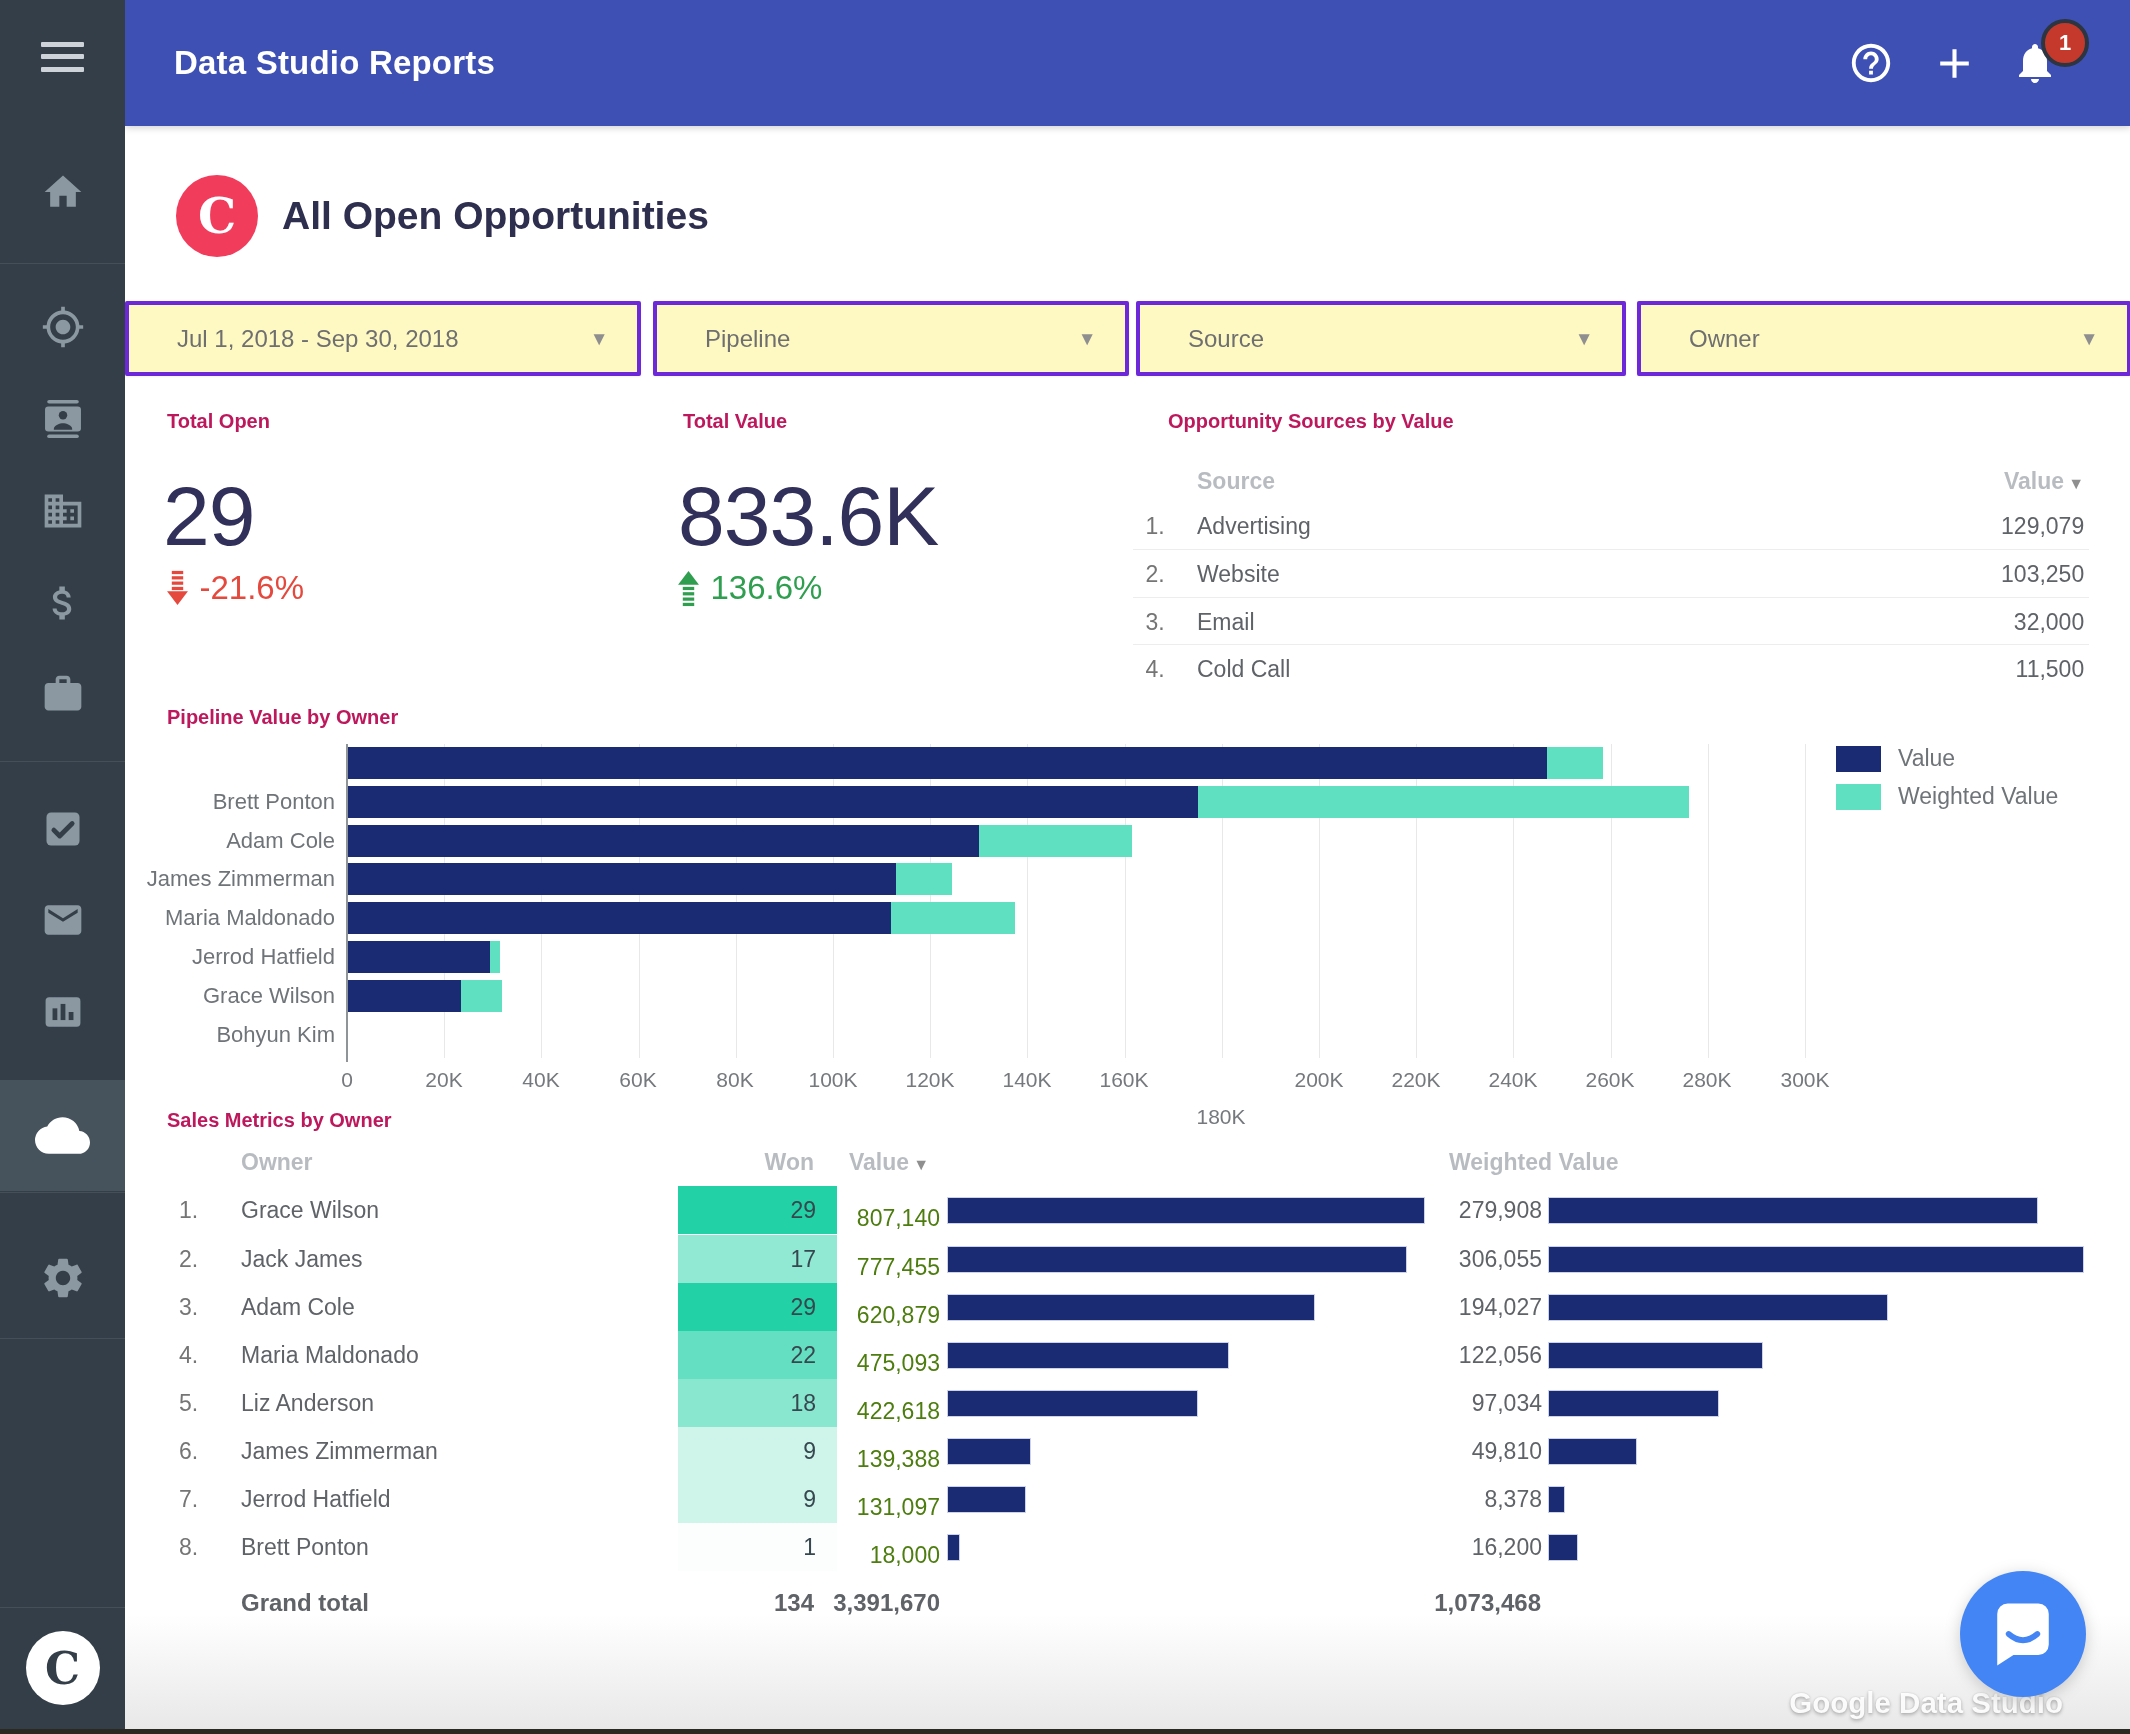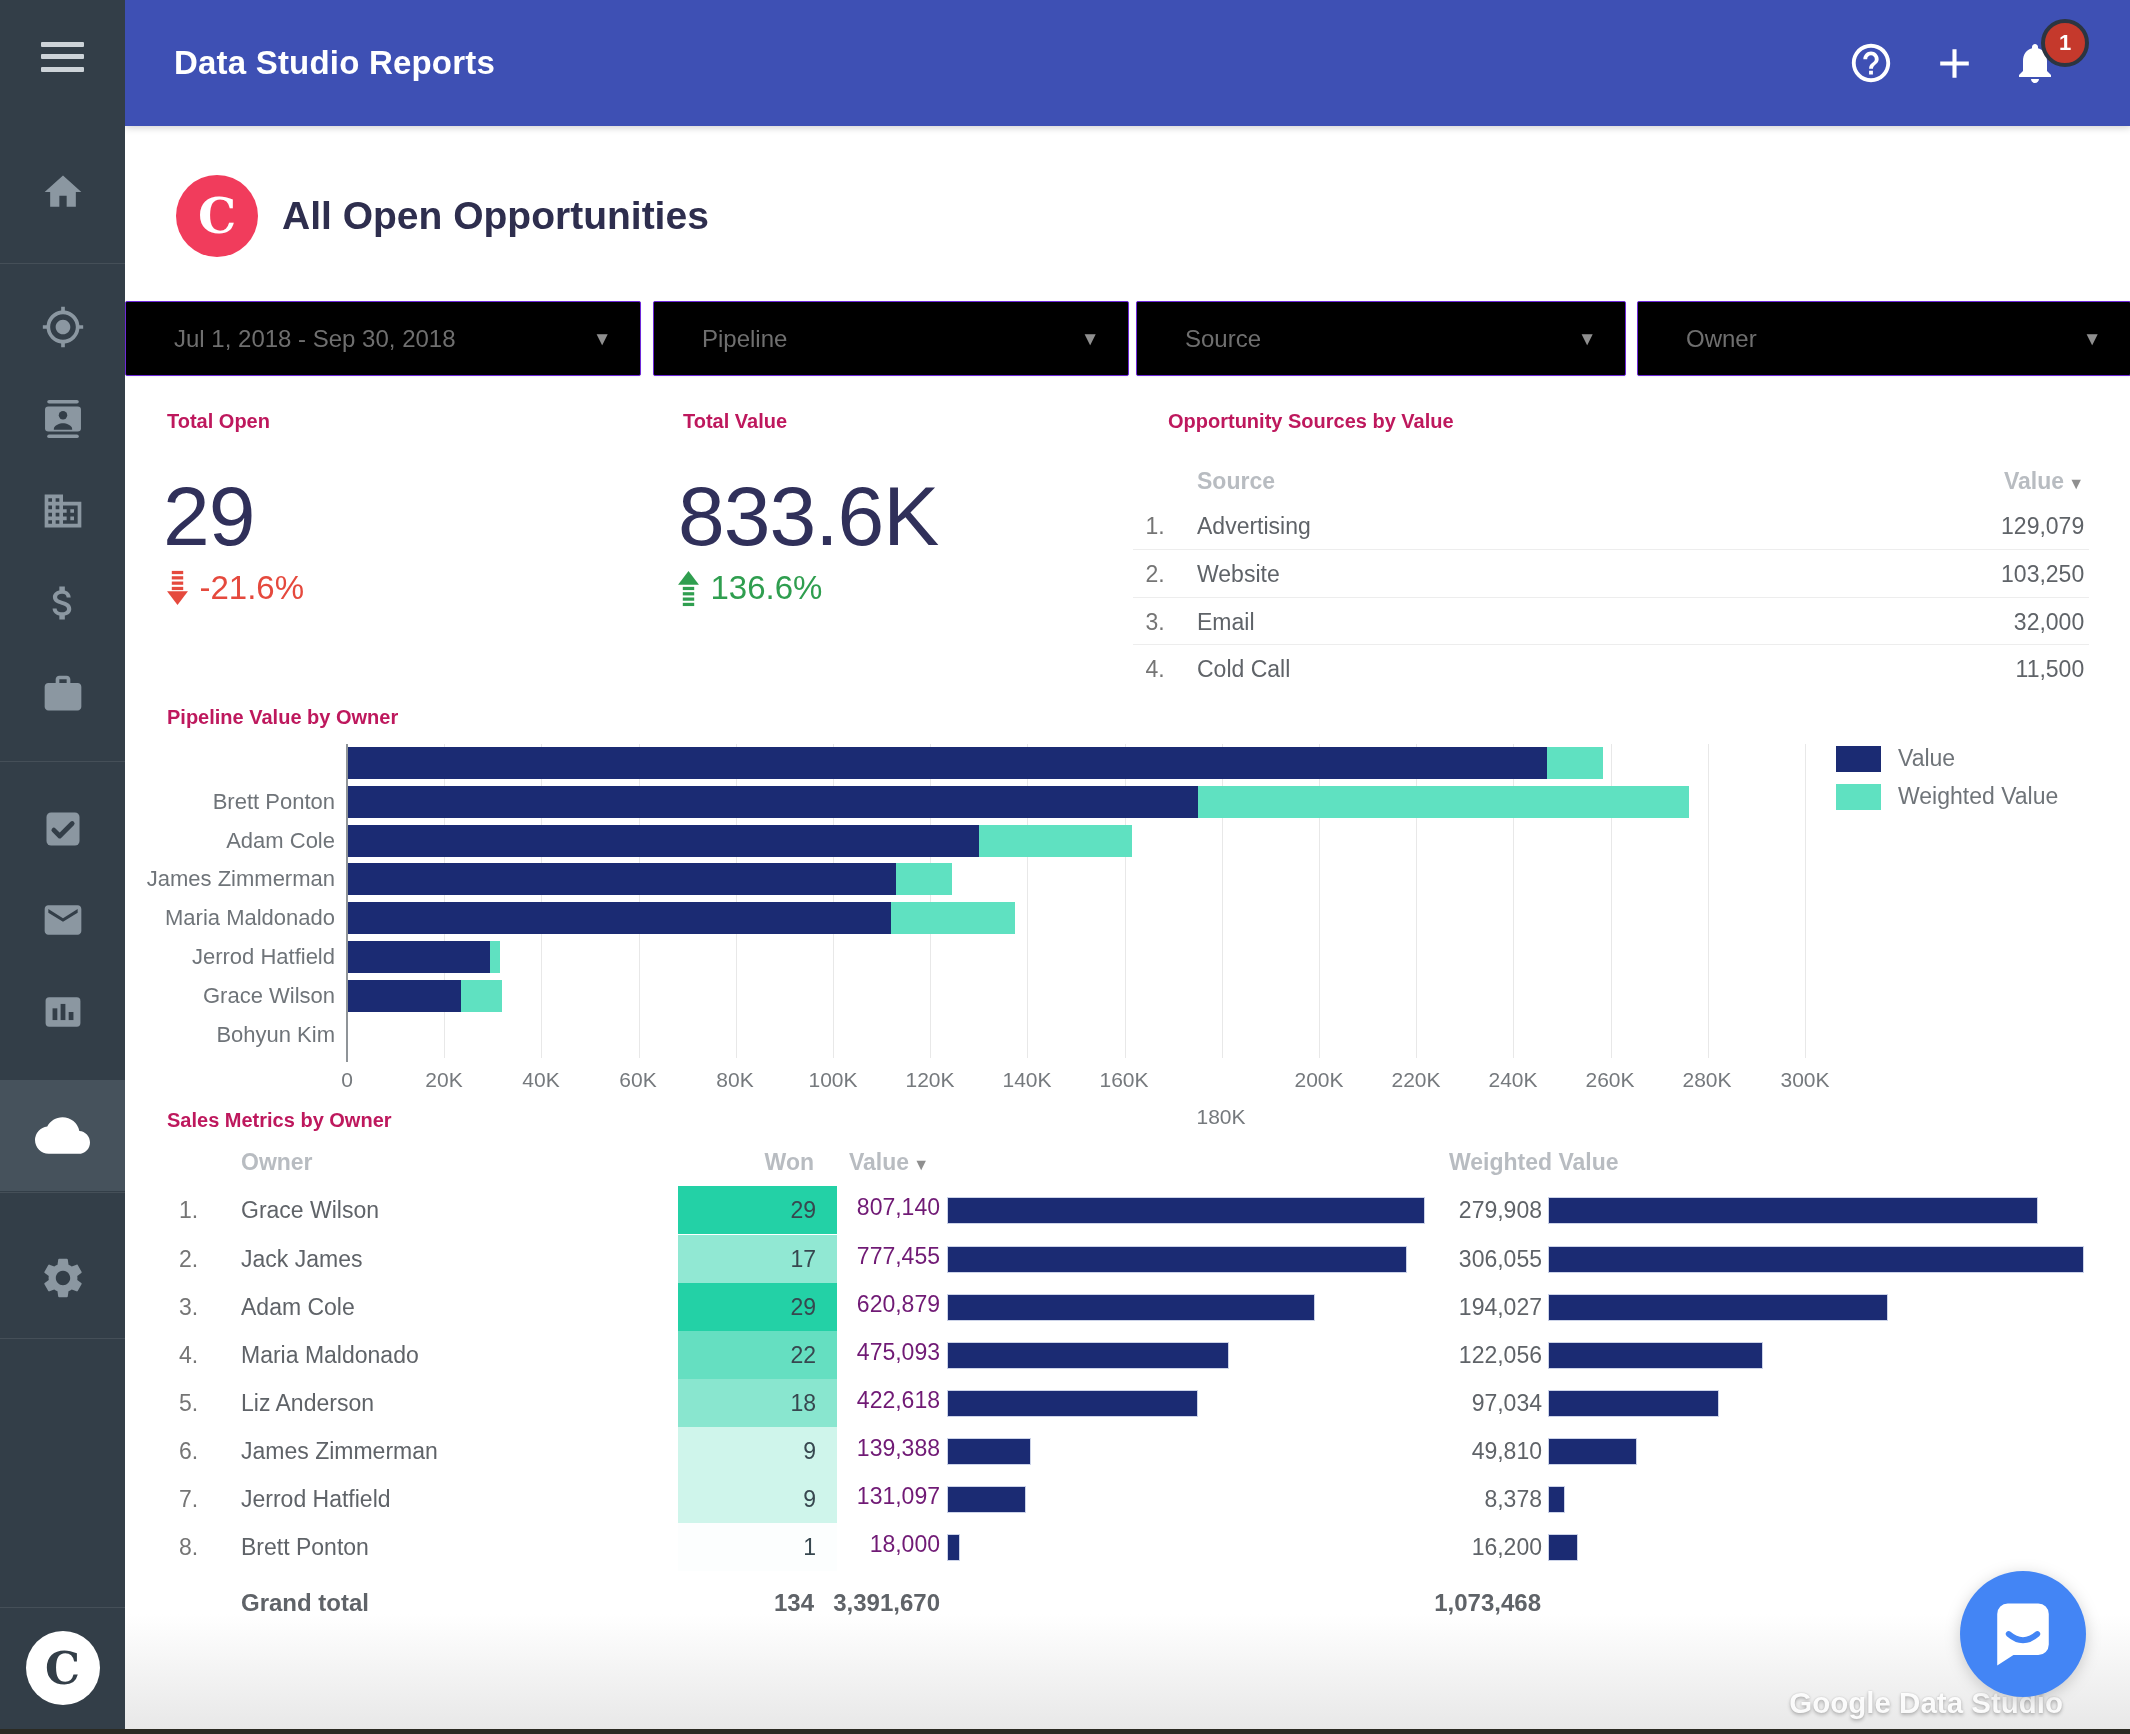--- a/index.html
+++ b/index.html
@@ -26,21 +26,21 @@
   #search-input::placeholder{color:rgba(255,255,255,0.75);}
   .hicon{position:absolute;top:0;height:126px;display:flex;align-items:center;justify-content:center;width:57px;cursor:pointer;}
   #notif-badge{position:absolute;left:1916px;top:19px;width:40px;height:40px;border-radius:50%;background:#c5392c;border:4.8px solid #2c3540;
     color:#fff;font-size:22px;font-weight:bold;display:flex;align-items:center;justify-content:center;z-index:2;}
   
   #canvas{position:absolute;left:125px;top:126px;width:2006px;height:1608px;background:#fff;}
   #report-logo{position:absolute;left:51px;top:49px;width:82px;height:82px;border-radius:50%;background:#f13c5c;
     display:flex;align-items:center;justify-content:center;color:#fff;font-family:"DejaVu Serif",serif;font-weight:bold;font-size:48px;}
   #report-title{position:absolute;left:157px;top:49px;height:82px;display:flex;align-items:center;font-size:39px;font-weight:600;color:#2e2e4e;}
   
-  .filter-box{position:absolute;top:175px;height:75px;box-sizing:border-box;background:#000000;border:1px solid #6d28d9;border-radius:1.9px;
+  .filter-box{position:absolute;top:175px;height:75px;box-sizing:border-box;background:#fef9c3;border:4px solid #6d28d9;border-radius:1.9px;
     box-shadow:0 1px 1.9px rgba(0,0,0,0.05);display:flex;align-items:center;justify-content:space-between;
     padding:0 28.5px 0 48px;color:#6f6f6f;font-size:24px;cursor:pointer;}
   .filter-caret{color:#8f8f8f;font-size:19px;}
   
   .sec-title{position:absolute;font-size:20px;font-weight:bold;color:#be185d;}
   
   .score-value{position:absolute;font-size:84px;color:#30305a;letter-spacing:-1px;}
   .delta-row{position:absolute;display:flex;align-items:center;gap:9.5px;font-size:33px;}
   
   .th{color:#b8bcc1;font-weight:bold;font-size:23px;}
@@ -58,21 +58,21 @@
   .owner-label{position:absolute;left:-222px;width:210px;text-align:right;font-size:22px;color:#6f7479;height:32px;line-height:32px;}
   .tick-label{position:absolute;top:942px;width:76px;margin-left:-38px;text-align:center;font-size:21px;color:#75797d;}
   .legend-row{position:absolute;left:1711px;display:flex;align-items:center;gap:17px;}
   .legend-swatch{width:45px;height:26px;}
   .legend-text{font-size:23px;color:#6f7479;}
   
   .sales-row{position:absolute;left:0;width:2006px;}
   .sr-rank{position:absolute;left:54px;top:11.4px;font-size:23px;color:#757575;}
   .sr-owner{position:absolute;left:116px;top:11.4px;font-size:23px;color:#5f6368;}
   .sr-won{position:absolute;left:553px;top:0;width:159px;box-sizing:border-box;text-align:right;padding-right:21px;font-size:23px;color:#37474f;display:flex;align-items:center;justify-content:flex-end;}
-  .sr-val{position:absolute;left:672px;top:8px;width:143px;text-align:right;font-size:23px;color:#701a75;}
+  .sr-val{position:absolute;left:672px;top:19px;width:143px;text-align:right;font-size:23px;color:#4d7c0f;}
   .sr-vbar{position:absolute;left:823px;height:25px;background:#1b2b73;box-shadow:0 0 0 1px rgba(110,130,190,0.35);}
   .sr-wval{position:absolute;left:1274px;top:11.4px;width:143px;text-align:right;font-size:23px;color:#5f6368;}
   .sr-wbar{position:absolute;left:1424px;height:25px;background:#1b2b73;box-shadow:0 0 0 1px rgba(110,130,190,0.35);}
   .gt{font-weight:bold;color:#5f6368;font-size:24px;position:absolute;}
   
   #bottom-fade{position:absolute;left:0;top:1488px;width:2006px;height:120px;background:linear-gradient(to bottom,rgba(228,228,228,0) 0%,rgba(215,215,215,0.6) 100%);pointer-events:none;z-index:6;}
   #watermark{position:absolute;right:68px;top:1560px;font-size:29.5px;font-weight:bold;color:rgba(255,255,255,0.95);
     text-shadow:0 1.9px 3.8px rgba(0,0,0,0.25), 0 0 1.9px rgba(0,0,0,0.15);z-index:7;}
   #chat-bubble{position:absolute;left:1835px;top:1445px;width:126px;height:126px;cursor:pointer;z-index:8;filter:drop-shadow(0 3.8px 7.6px rgba(0,0,0,0.18));}
   #bottom-strip{position:absolute;left:0;top:1729px;width:2130px;height:5.7px;background:#2b2a22;z-index:9;}

